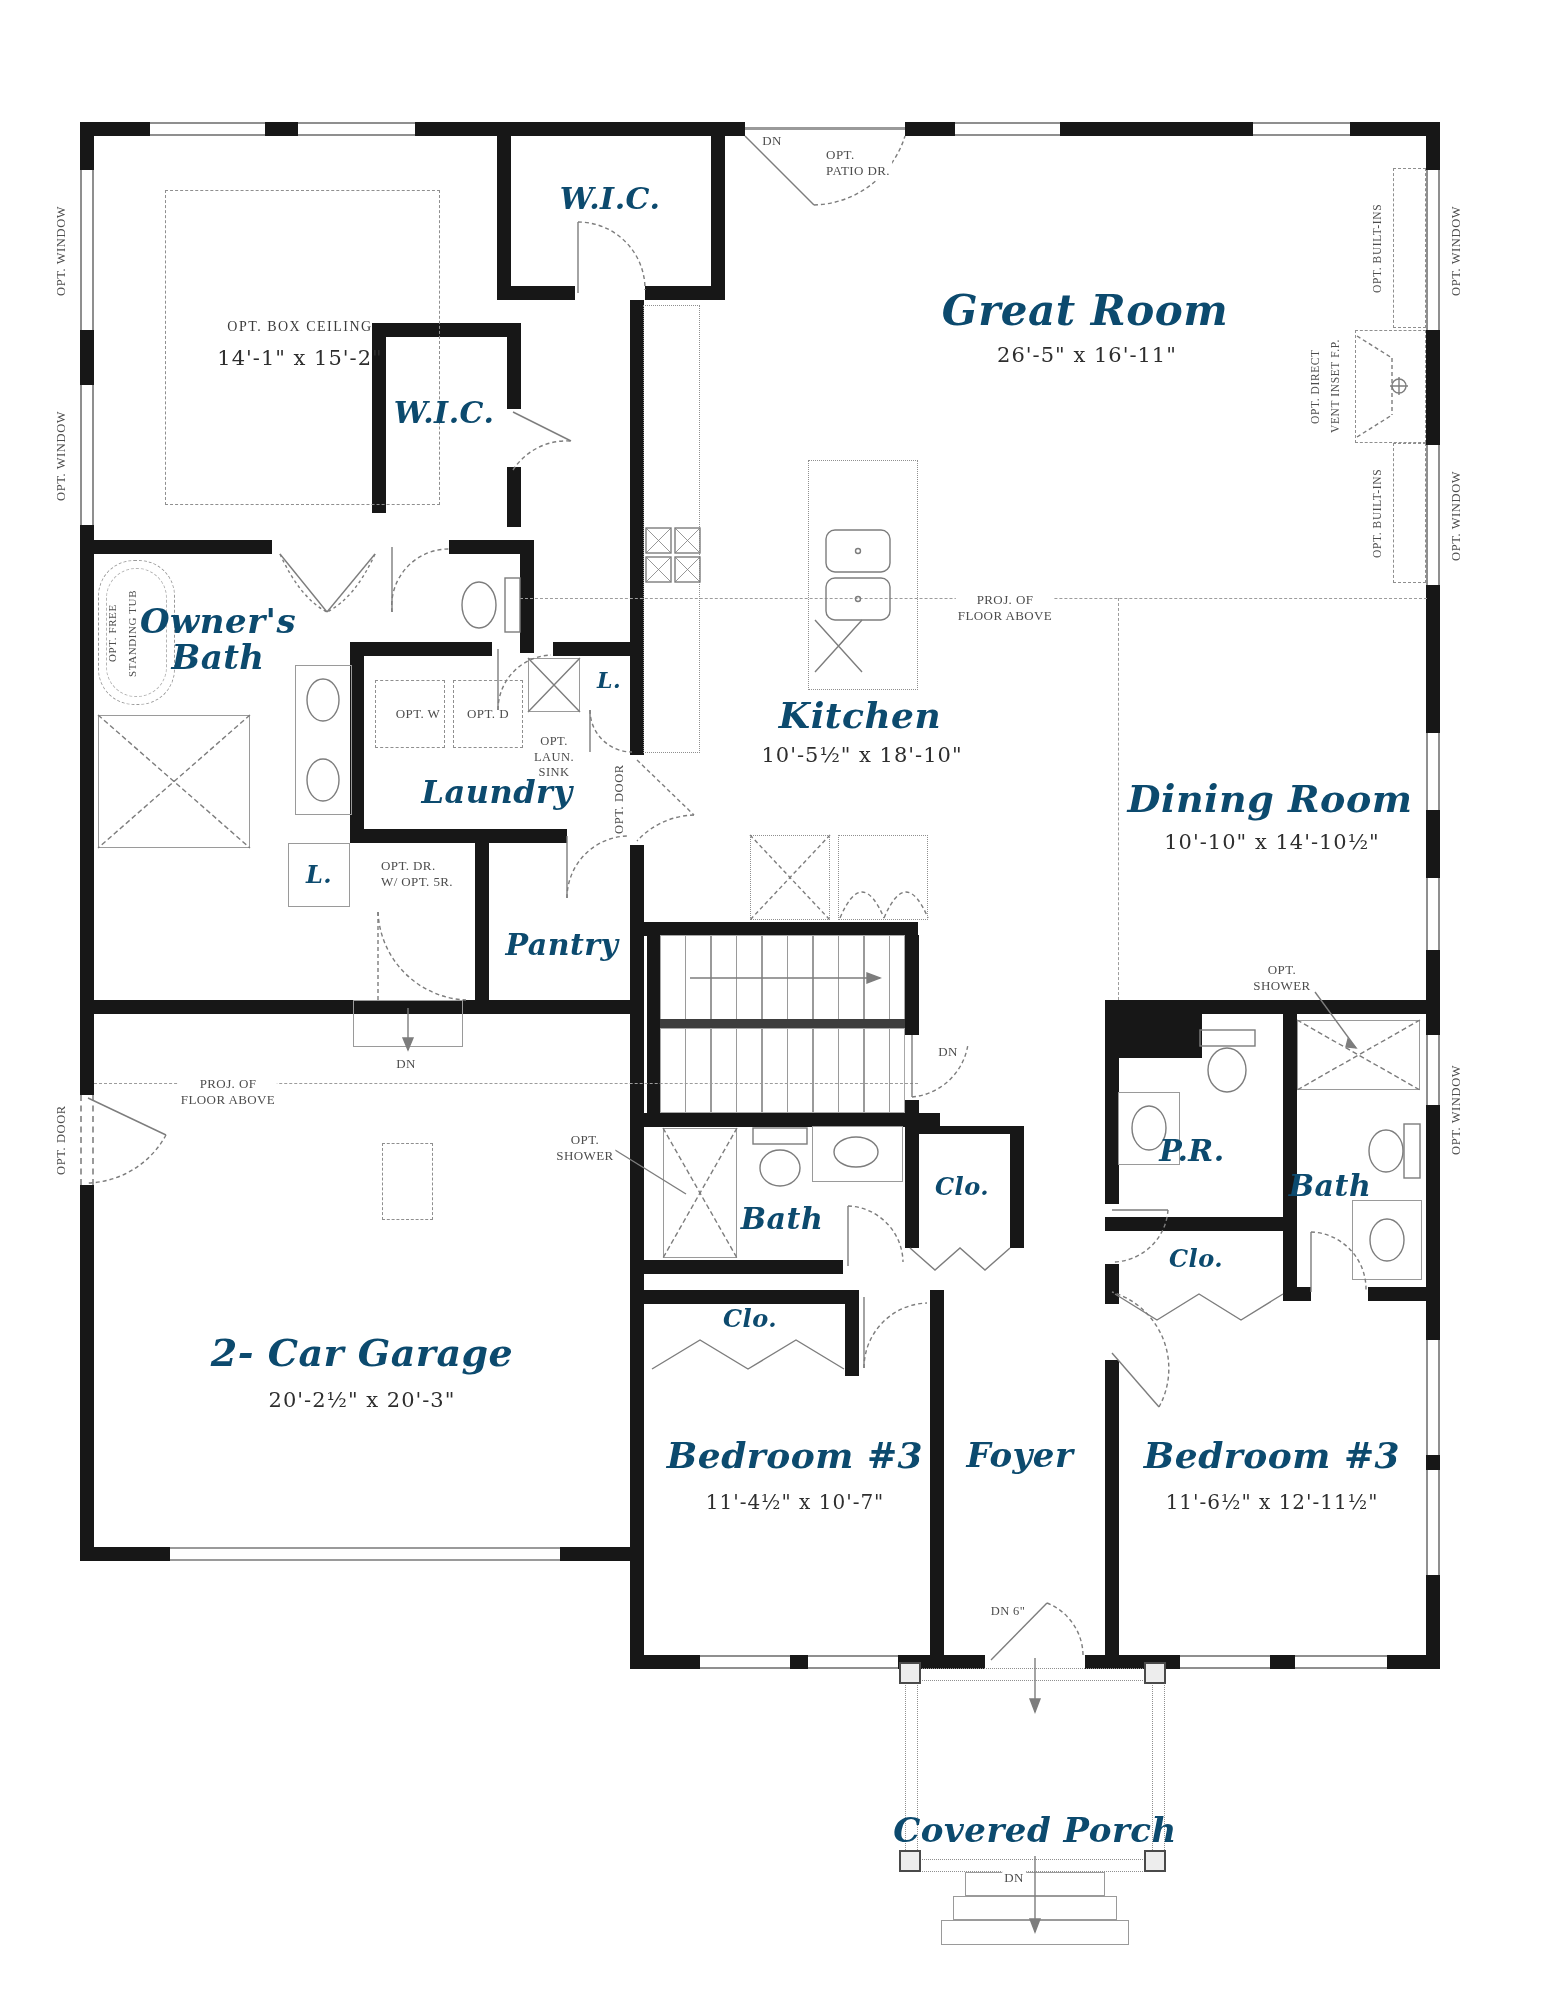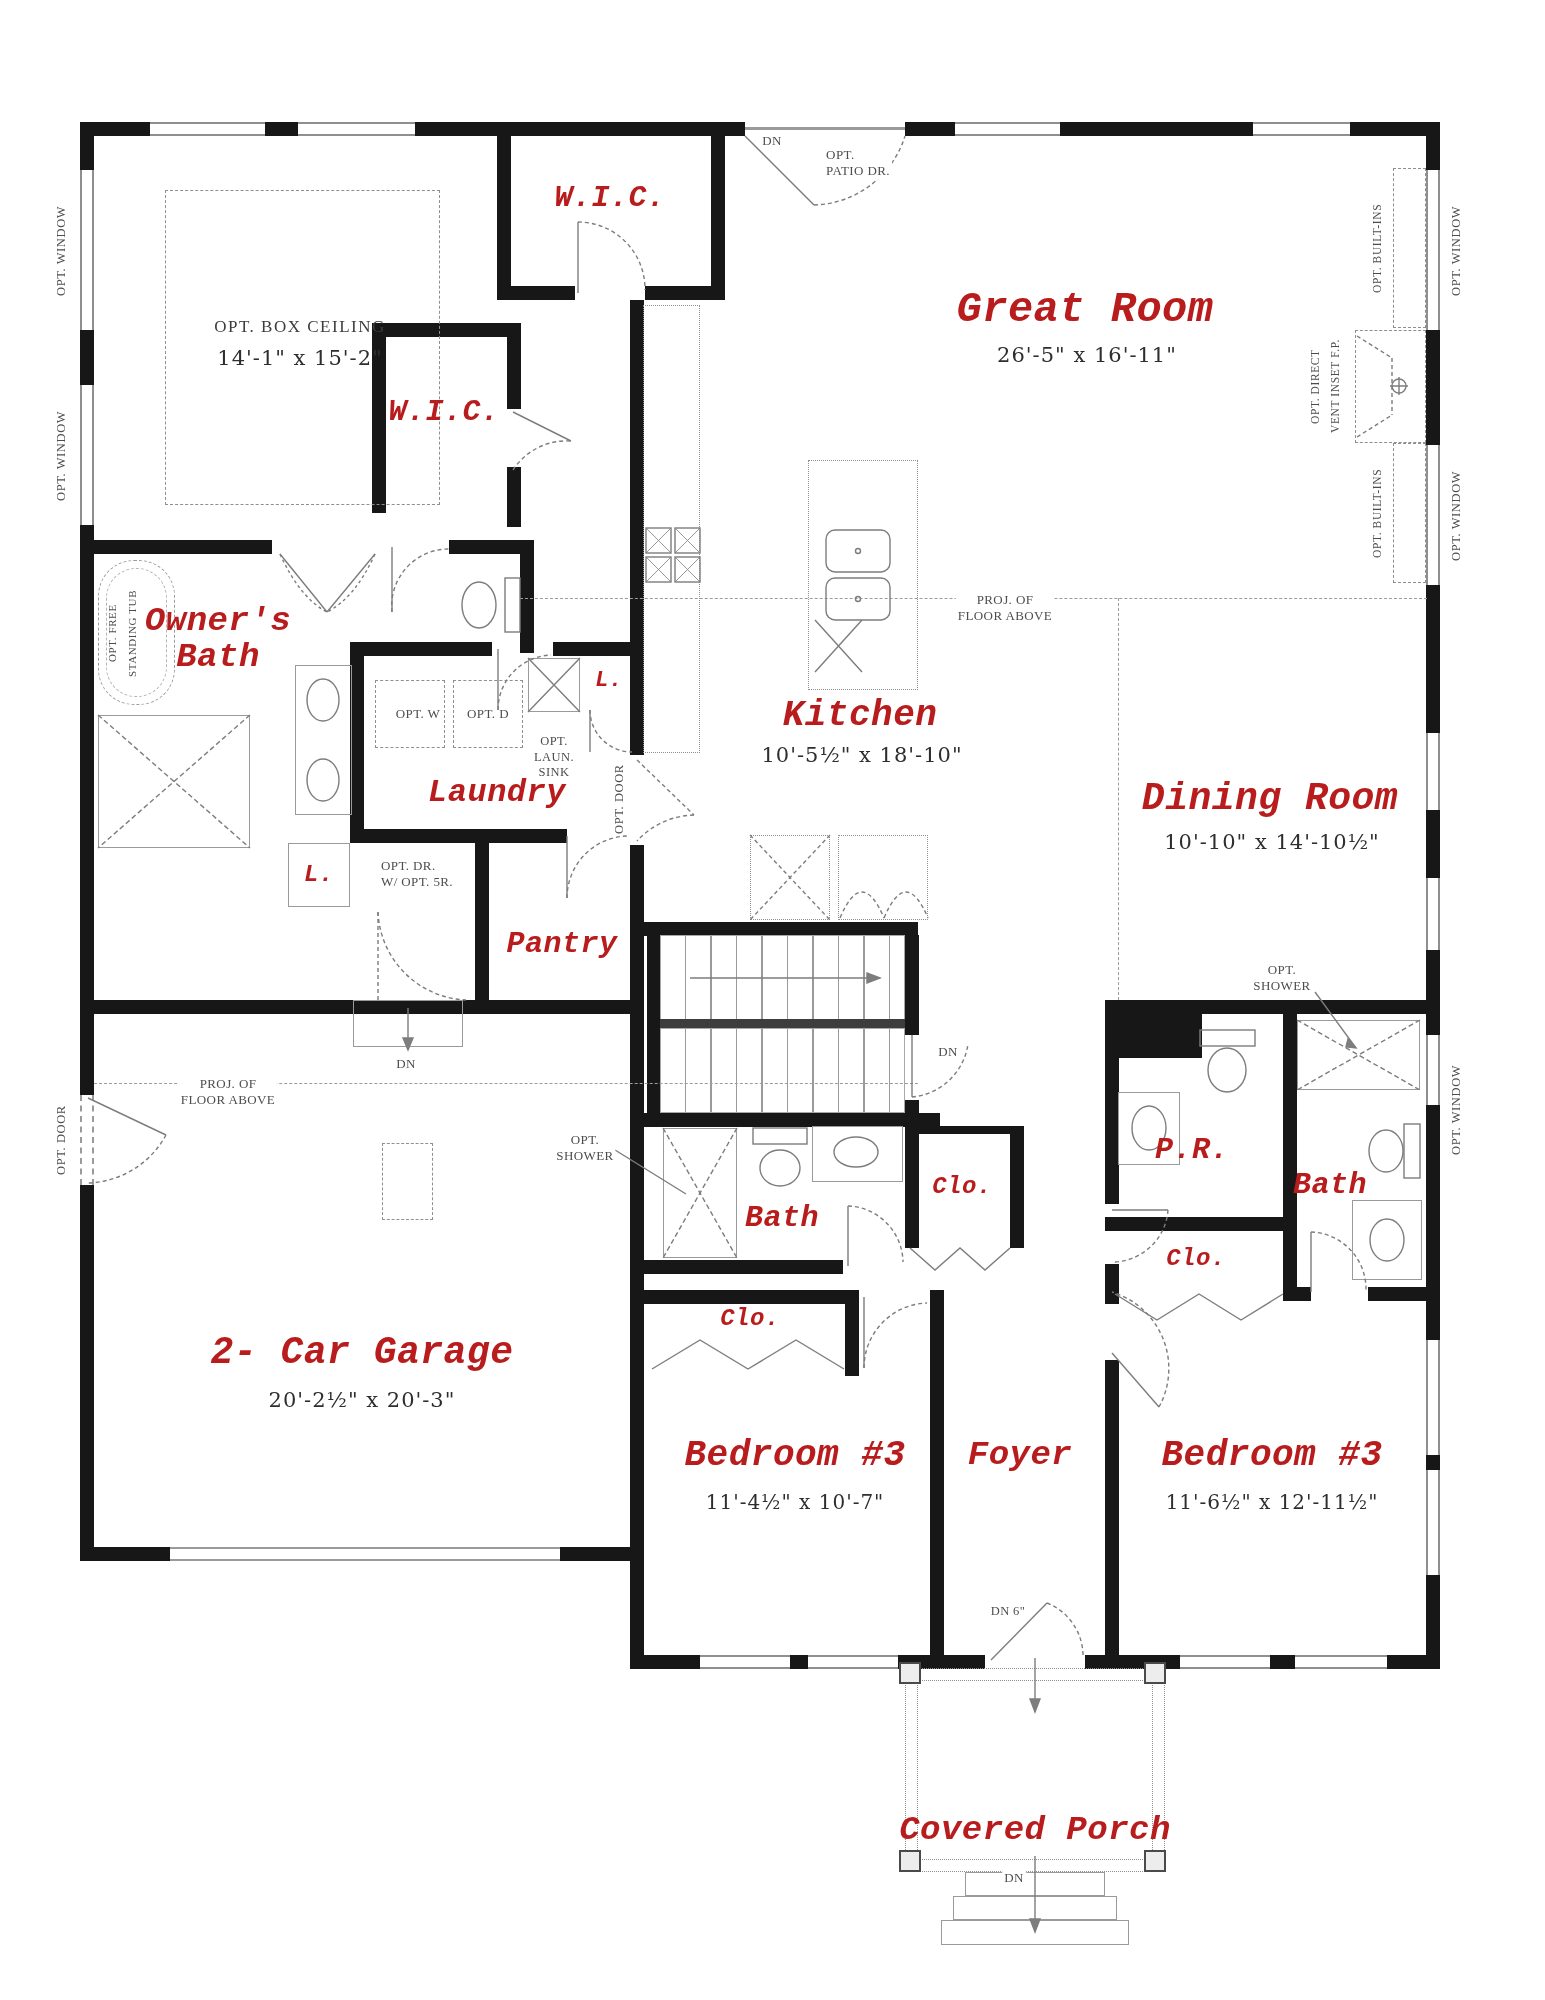--- a/index.html
+++ b/index.html
@@ -13,25 +13,25 @@
   .thin{position:absolute;background:#9a9a9a;}
   .db{position:absolute;box-sizing:border-box;}
   .db.dash{border:1.6px dashed #8f8f8f;}
   .db.dot{border:1.7px dotted #8f8f8f;}
   .db.fix{border:1.4px solid #9a9a9a;}
   .db.tub{border:1.6px dashed #9a9a9a;border-radius:36px;}
   .db.tubi{border:1.2px dashed #b5b5b5;border-radius:30px;}
   .db.col{border:2px solid #4a4a4a;background:#ededed;}
   .db.rail{background:#3d3d3d;}
   .db.stair{border:1.2px solid #a8a8a8;background:repeating-linear-gradient(90deg,transparent 0 24px,#9a9a9a 24px 25.5px);}
-  .lbl{position:absolute;transform:translate(-50%,-50%);text-align:center;white-space:nowrap;font-style:italic;font-weight:700;letter-spacing:.5px;color:#b91c1c;font-family:Liberation Mono, monospace;}
+  .lbl{position:absolute;transform:translate(-50%,-50%);text-align:center;white-space:nowrap;font-style:italic;font-weight:700;letter-spacing:.5px;color:#0c4a6e;}
   .s42{font-size:42px;} .s40{font-size:40px;} .s38{font-size:38px;} .s36{font-size:36px;}
   .s34{font-size:34px;} .s32{font-size:32px;} .s30{font-size:30px;} .s24{font-size:24px;} .s22{font-size:22px;}
   .dims{position:absolute;transform:translate(-50%,-50%);text-align:center;white-space:nowrap;font-size:21px;color:#2e2e2e;letter-spacing:1px;}
-  .note{position:absolute;transform:translate(-50%,-50%);font-family:"Liberation Serif",serif;font-size:17px;color:#3c3c3c;letter-spacing:1.5px;white-space:nowrap;}
+  .note{position:absolute;transform:translate(-50%,-50%);font-family:"Liberation Serif",serif;font-size:14px;color:#3c3c3c;letter-spacing:1.5px;white-space:nowrap;}
   .ann{position:absolute;transform:translate(-50%,-50%);font-family:"Liberation Serif",serif;font-size:13px;color:#4d4d4d;letter-spacing:.4px;line-height:1.25;text-align:center;background:#fff;padding:0 2px;white-space:nowrap;}
   .ann span{display:block;}
   .ann.left{text-align:left;}
   .vt{position:absolute;font-family:"Liberation Serif",serif;font-size:12.5px;color:#4d4d4d;writing-mode:vertical-rl;transform:rotate(180deg);letter-spacing:.6px;display:flex;align-items:center;justify-content:center;white-space:nowrap;width:18px;}
   .vt.small{font-size:11px;width:15px;}
   .dashH{position:absolute;border-top:1.8px dashed #9c9c9c;height:0;}
   .dashV{position:absolute;border-left:1.8px dashed #9c9c9c;width:0;}
   svg.lines{position:absolute;left:0;top:0;}
   .wrap2{white-space:normal !important;line-height:1.05;}
 </style>

